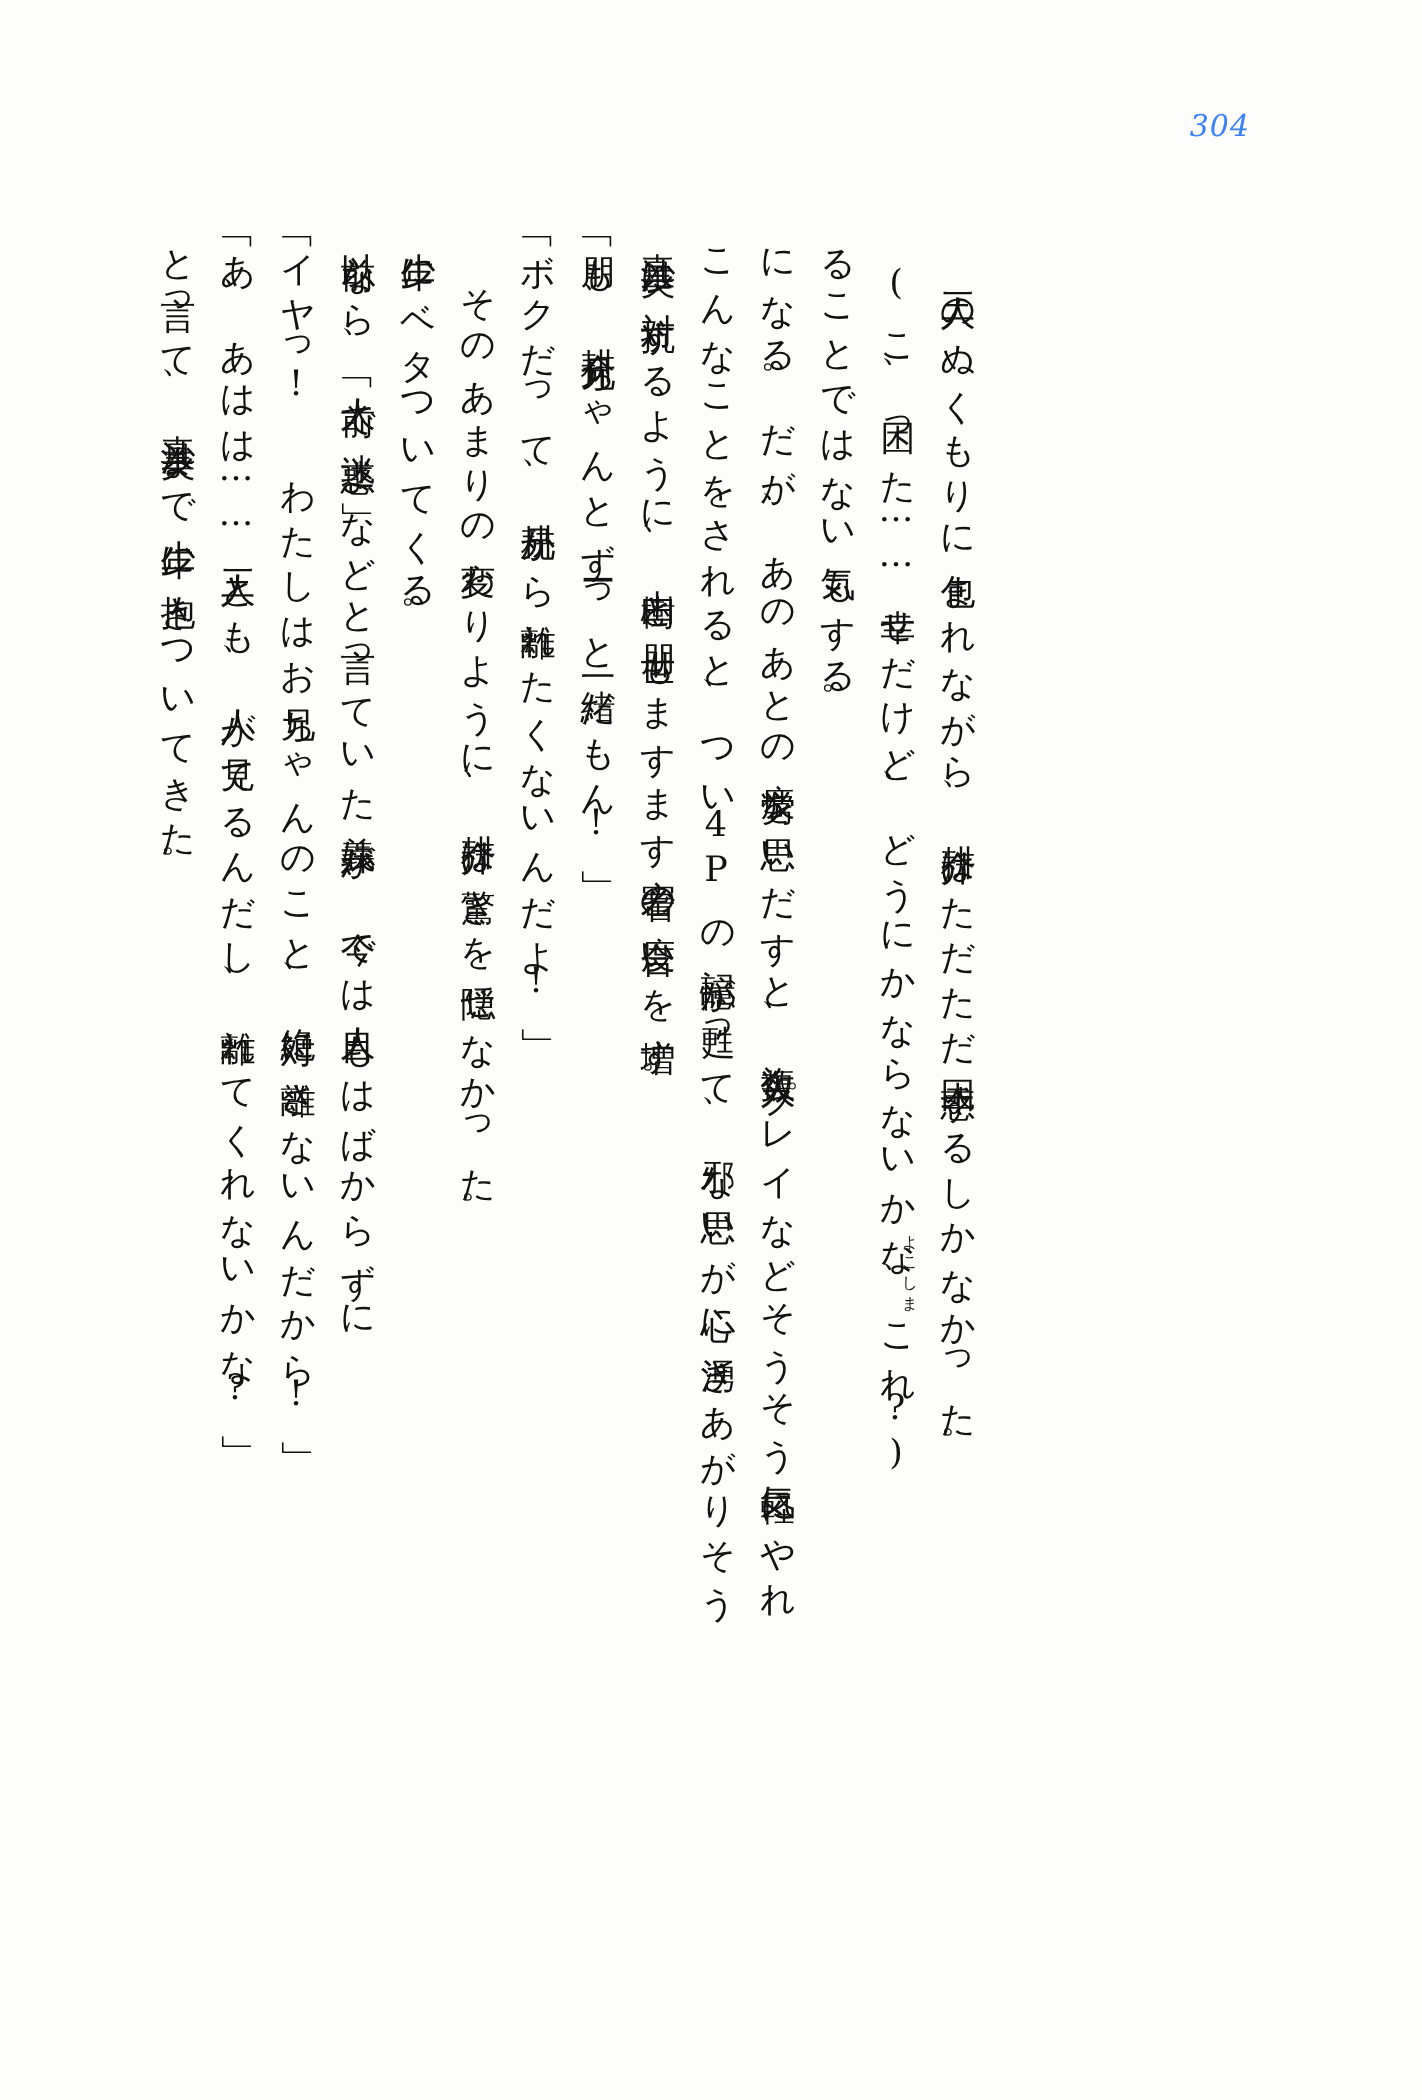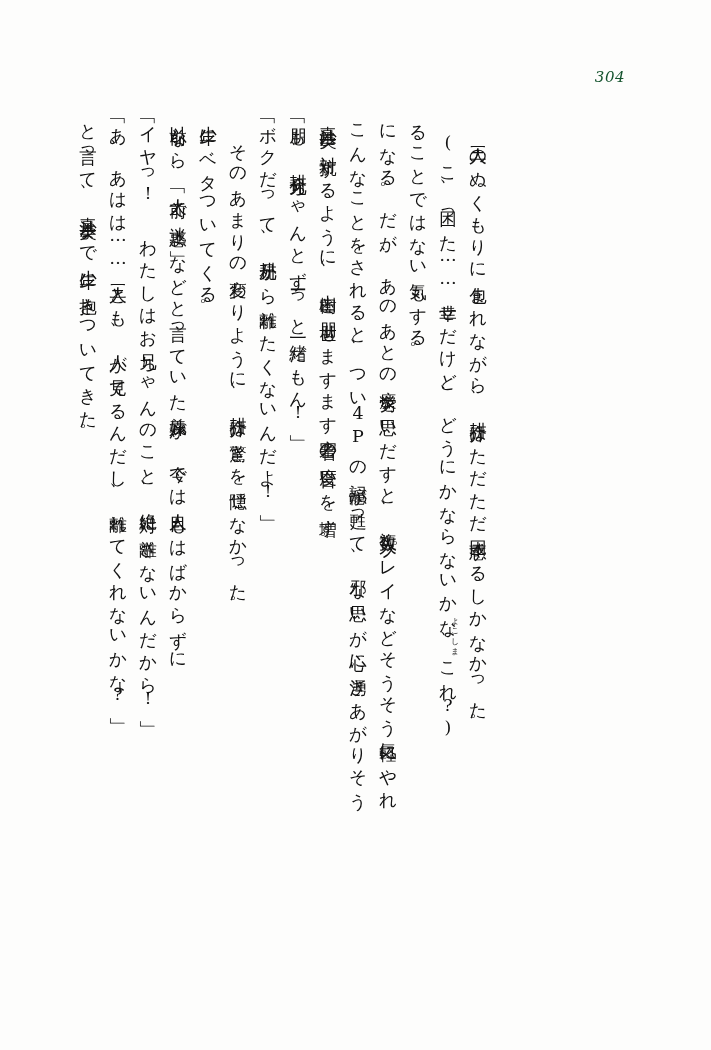--- a/index.html
+++ b/index.html
@@ -17,26 +17,26 @@
 
   .page {
     position: relative;
     width: 711px;
     height: 1050px;
     background: #fdfdfc;
   }
 
   .page-number {
     position: absolute;
-    top: 68px;
+    top: 54px;
     right: 86px;
     font-family: "DejaVu Serif", "Liberation Serif", serif;
     font-style: italic;
     font-size: 15px;
-    color: #14532d;
+    color: #3b82f6;
     letter-spacing: 0.5px;
   }
 
   .text-block {
     position: absolute;
     top: 112px;
     right: 78px;
     height: 830px;
     width: 560px;
     display: flex;

